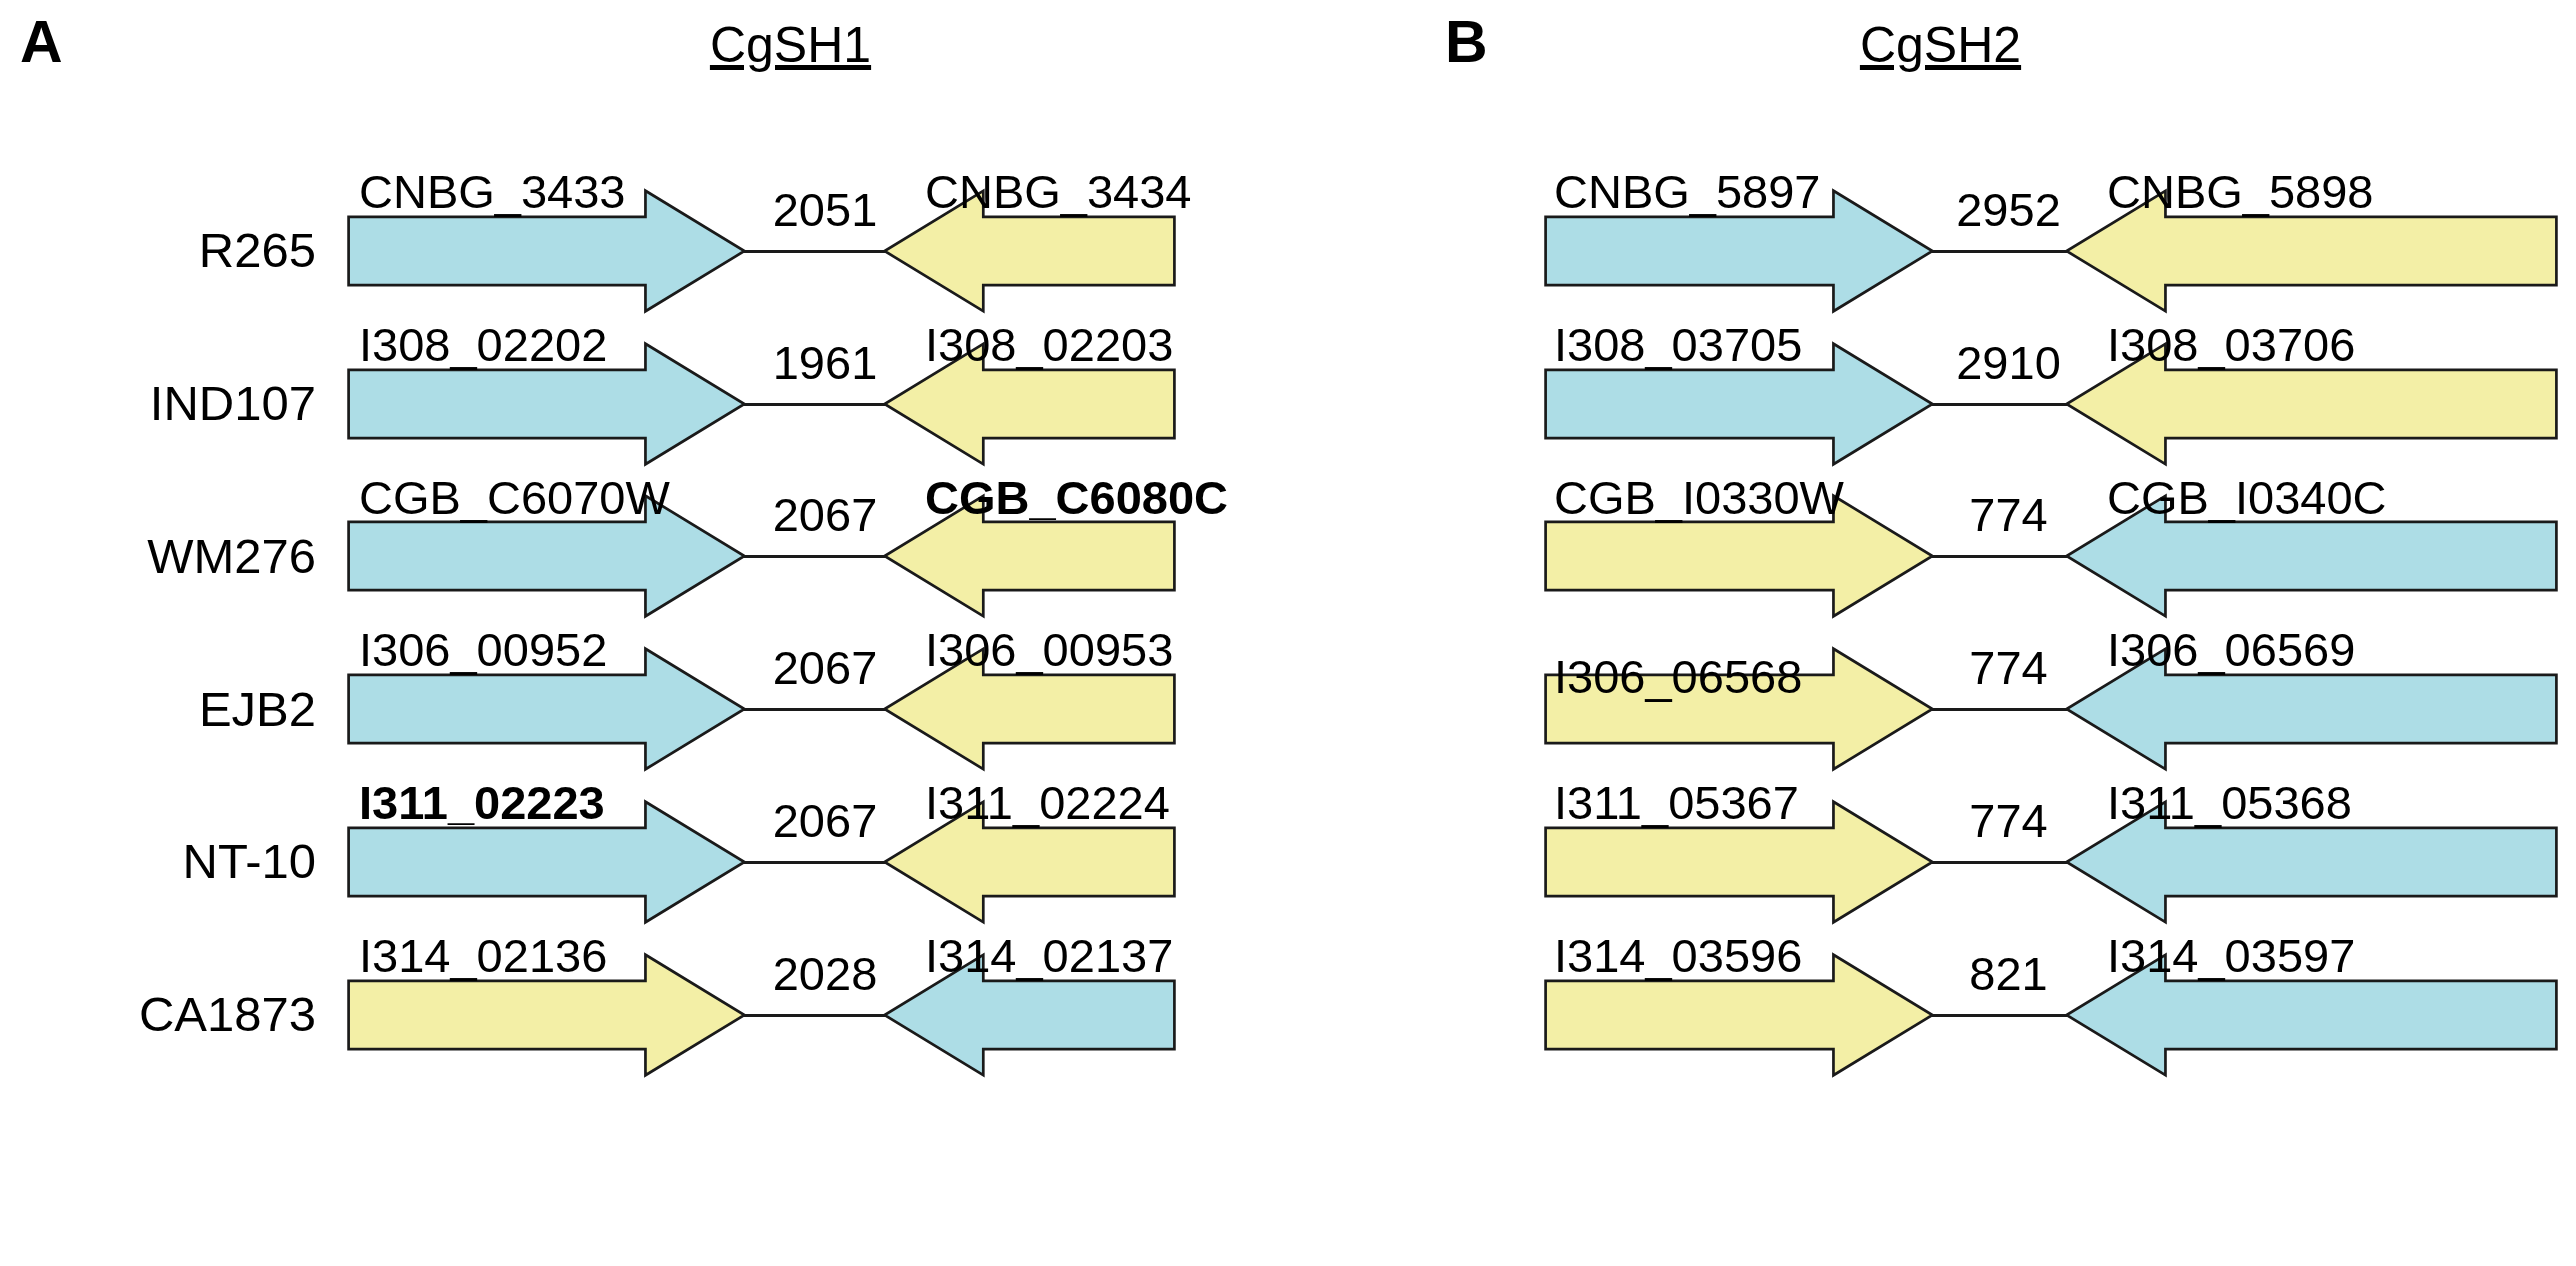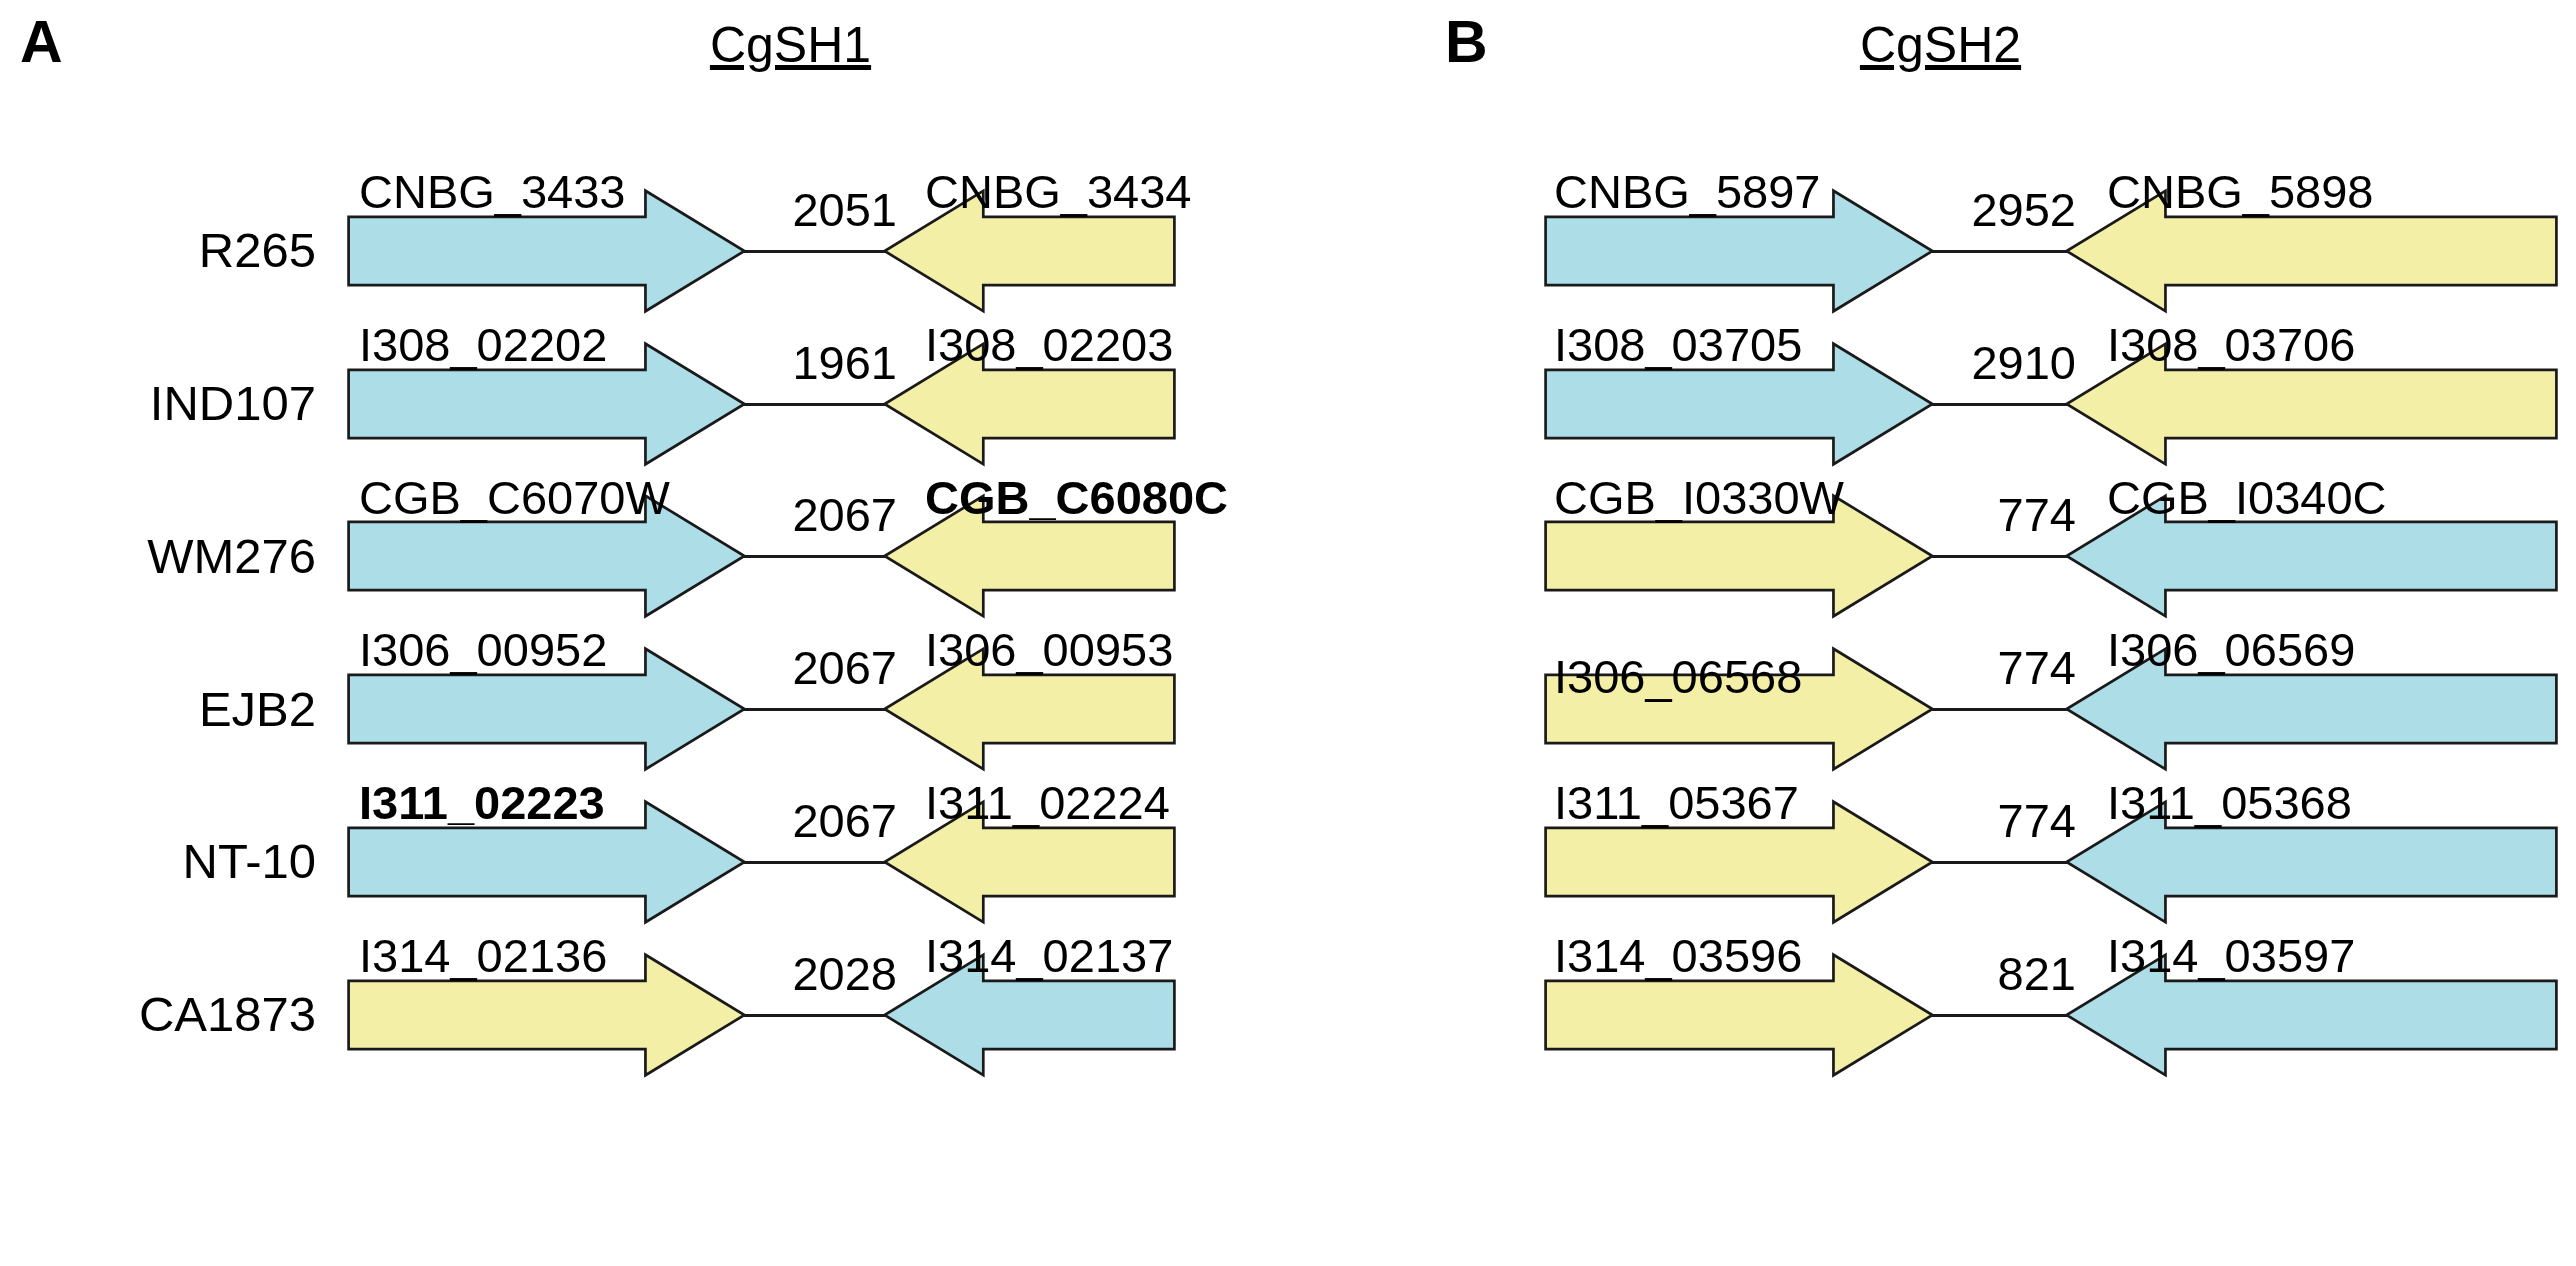--- a/index.html
+++ b/index.html
@@ -53,21 +53,21 @@
     position: absolute;
     font-size: 47px;
     line-height: 1;
     white-space: nowrap;
   }
   .gap-label {
     position: absolute;
     font-size: 47px;
     line-height: 1;
     white-space: nowrap;
-    text-align: right;
+    text-align: center;
   }
   .arrow-svg {
     position: absolute;
     overflow: visible;
   }
   .connector {
     position: absolute;
     background: #1a1a1a;
     height: 2.7px;
   }

